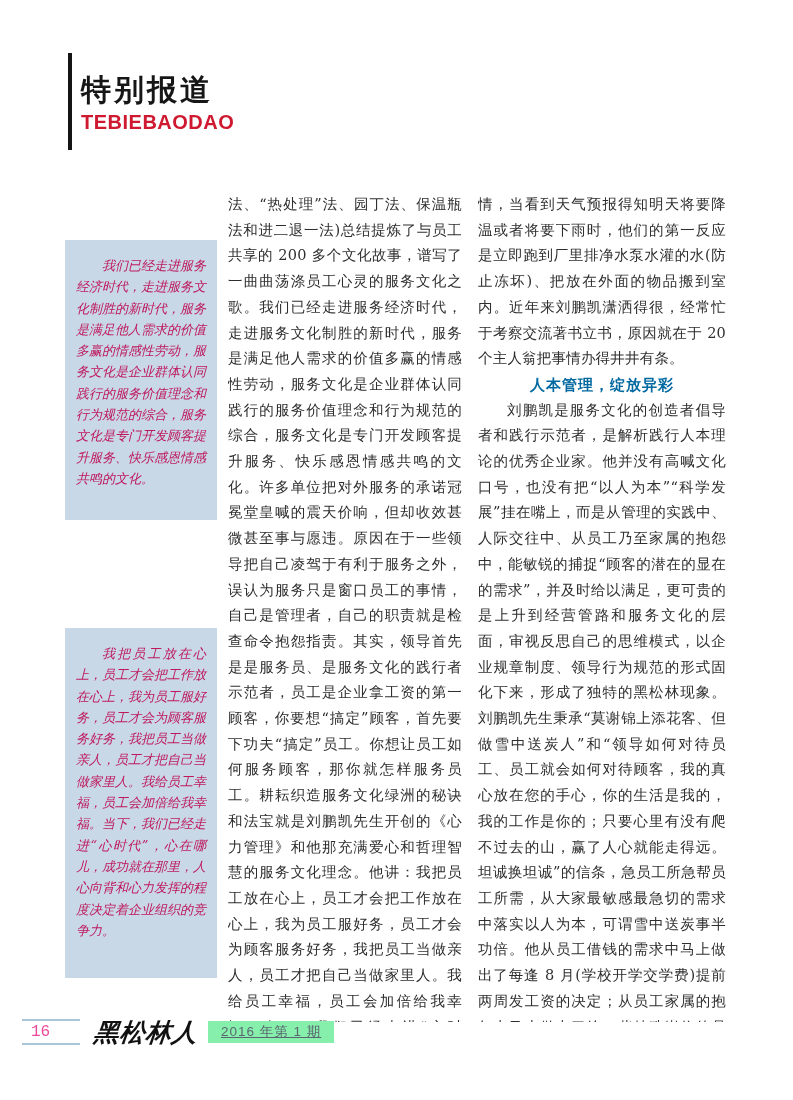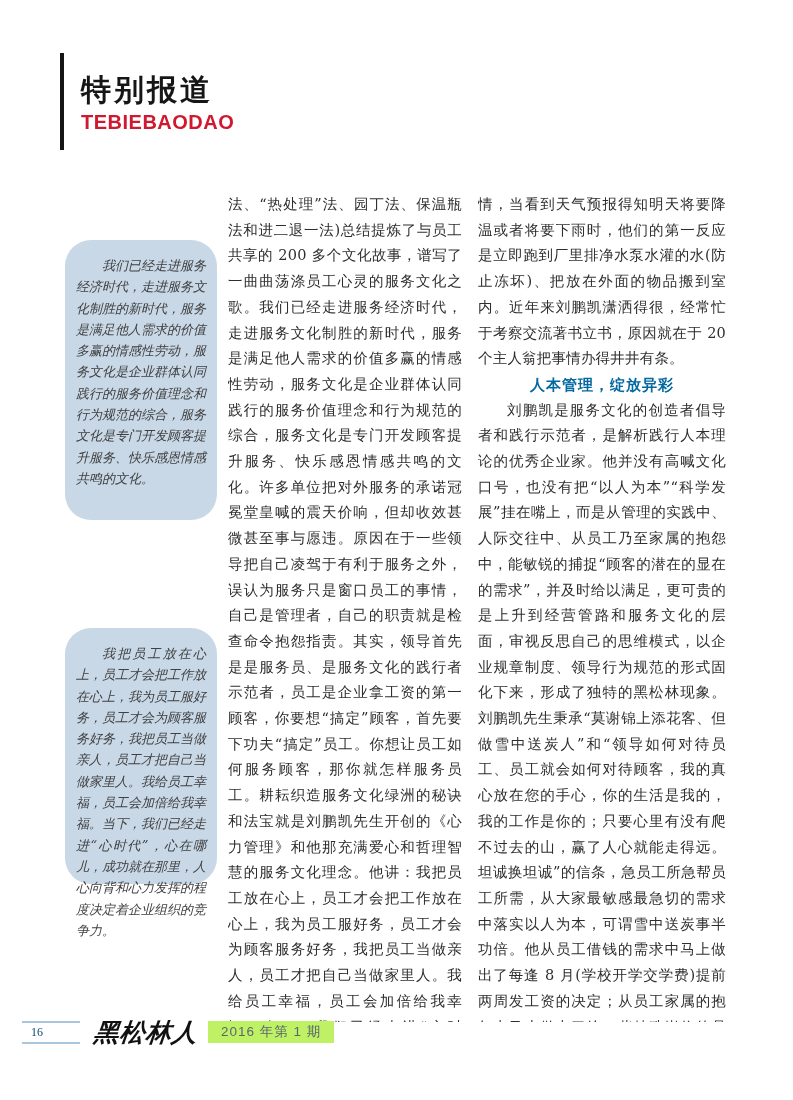--- a/index.html
+++ b/index.html
@@ -1,21 +1,21 @@
 <!DOCTYPE html>
 <html><head>
 <meta charset="utf-8">
 <style>
   html,body{margin:0;padding:0;background:#e9e9e9;}
   .page{
     position:relative;width:793px;height:1100px;background:#ffffff;
     font-family:"Liberation Sans",sans-serif;overflow:hidden;margin:0 auto;
   }
   
-  .hdr{position:absolute;top:53px;left:60px;display:flex;gap:8px;}
+  .hdr{position:absolute;top:53px;left:68px;display:flex;}
   .hdr-rule{width:4px;height:97px;background:#151515;}
   .hdr-text{padding-left:9px;padding-top:20px;}
   .hdr-title{
     margin:0;font-size:30px;font-weight:bold;color:#161616;
     letter-spacing:3px;line-height:34px;font-family:"Liberation Sans",sans-serif;
   }
   .hdr-sub{
     margin:4px 12px 0 0;font-size:20px;font-weight:bold;color:#cf1930;
     letter-spacing:0.5px;font-family:"Liberation Sans",sans-serif;
   }
@@ -23,58 +23,58 @@
   .content{
     position:absolute;top:192px;left:65px;width:661px;height:830px;
     display:flex;
   }
   .col{overflow:hidden;}
   .col-quotes{width:152px;margin-right:11px;flex:none;}
   .col-mid{width:234px;margin-right:16px;flex:none;height:830px;}
   .col-right{flex:1;height:830px;}
   .quote-box{
     background:#c8d8e7;box-sizing:border-box;width:152px;
-    padding:15px 11px;color:#404040;
+    padding:15px 11px;color:#be185d;
     font-family:"DejaVu Serif",serif;font-style:italic;
-    font-size:13px;line-height:21.3px;text-align:justify;border-radius:26px;
+    font-size:13px;line-height:21.3px;text-align:justify;
   }
   .qb1{height:280px;margin-top:48px;}
-  .qb2{height:256px;margin-top:108px;}
+  .qb2{height:350px;margin-top:108px;}
   .quote-box p{margin:0;text-indent:2em;}
   .body-text{
     margin:0;font-size:14.5px;line-height:25.7px;text-align:justify;
     color:#2e2e2e;font-family:"DejaVu Serif",serif;
     letter-spacing:0.2px;
   }
   .indent{text-indent:2em;}
   .sub-heading{
     margin:0;font-size:15px;font-weight:bold;color:#0369a1;
     line-height:25.7px;text-align:center;font-family:"Liberation Sans",sans-serif;
     letter-spacing:1px;
   }
   
   .footer{
     position:absolute;top:1020px;left:22px;height:24px;
     display:flex;align-items:center;
   }
   .page-num{
     display:inline-block;box-sizing:border-box;width:58px;
     border-top:2px solid #a9c6da;border-bottom:2px solid #a9c6da;
-    font-size:12px;color:#0c4a6e;padding:2px 0 2px 9px;
-    font-family:Liberation Serif, serif;
+    font-size:16px;color:#ec4899;padding:2px 0 2px 9px;
+    font-family:Liberation Mono, monospace;
   }
   .logo{
     font-family:"DejaVu Serif",serif;font-style:italic;font-weight:bold;
     font-size:25px;color:#111;margin:0 10px 0 14px;
     transform:skewX(-6deg);letter-spacing:1px;white-space:nowrap;
   }
   .issue{
-    display:inline-block;background:#bef264;color:#5b6770;
+    display:inline-block;background:#86efac;color:#5b6770;
     font-size:13.5px;padding:2px 13px;letter-spacing:1px;
-    font-family:"Liberation Sans",sans-serif;white-space:nowrap;
+    font-family:"Liberation Sans",sans-serif;white-space:nowrap;text-decoration:underline;
   }
 </style>
 </head>
 <body>
 
 <div class="page">
 
   <div class="hdr">
     <div class="hdr-rule"></div>
     <div class="hdr-text">

